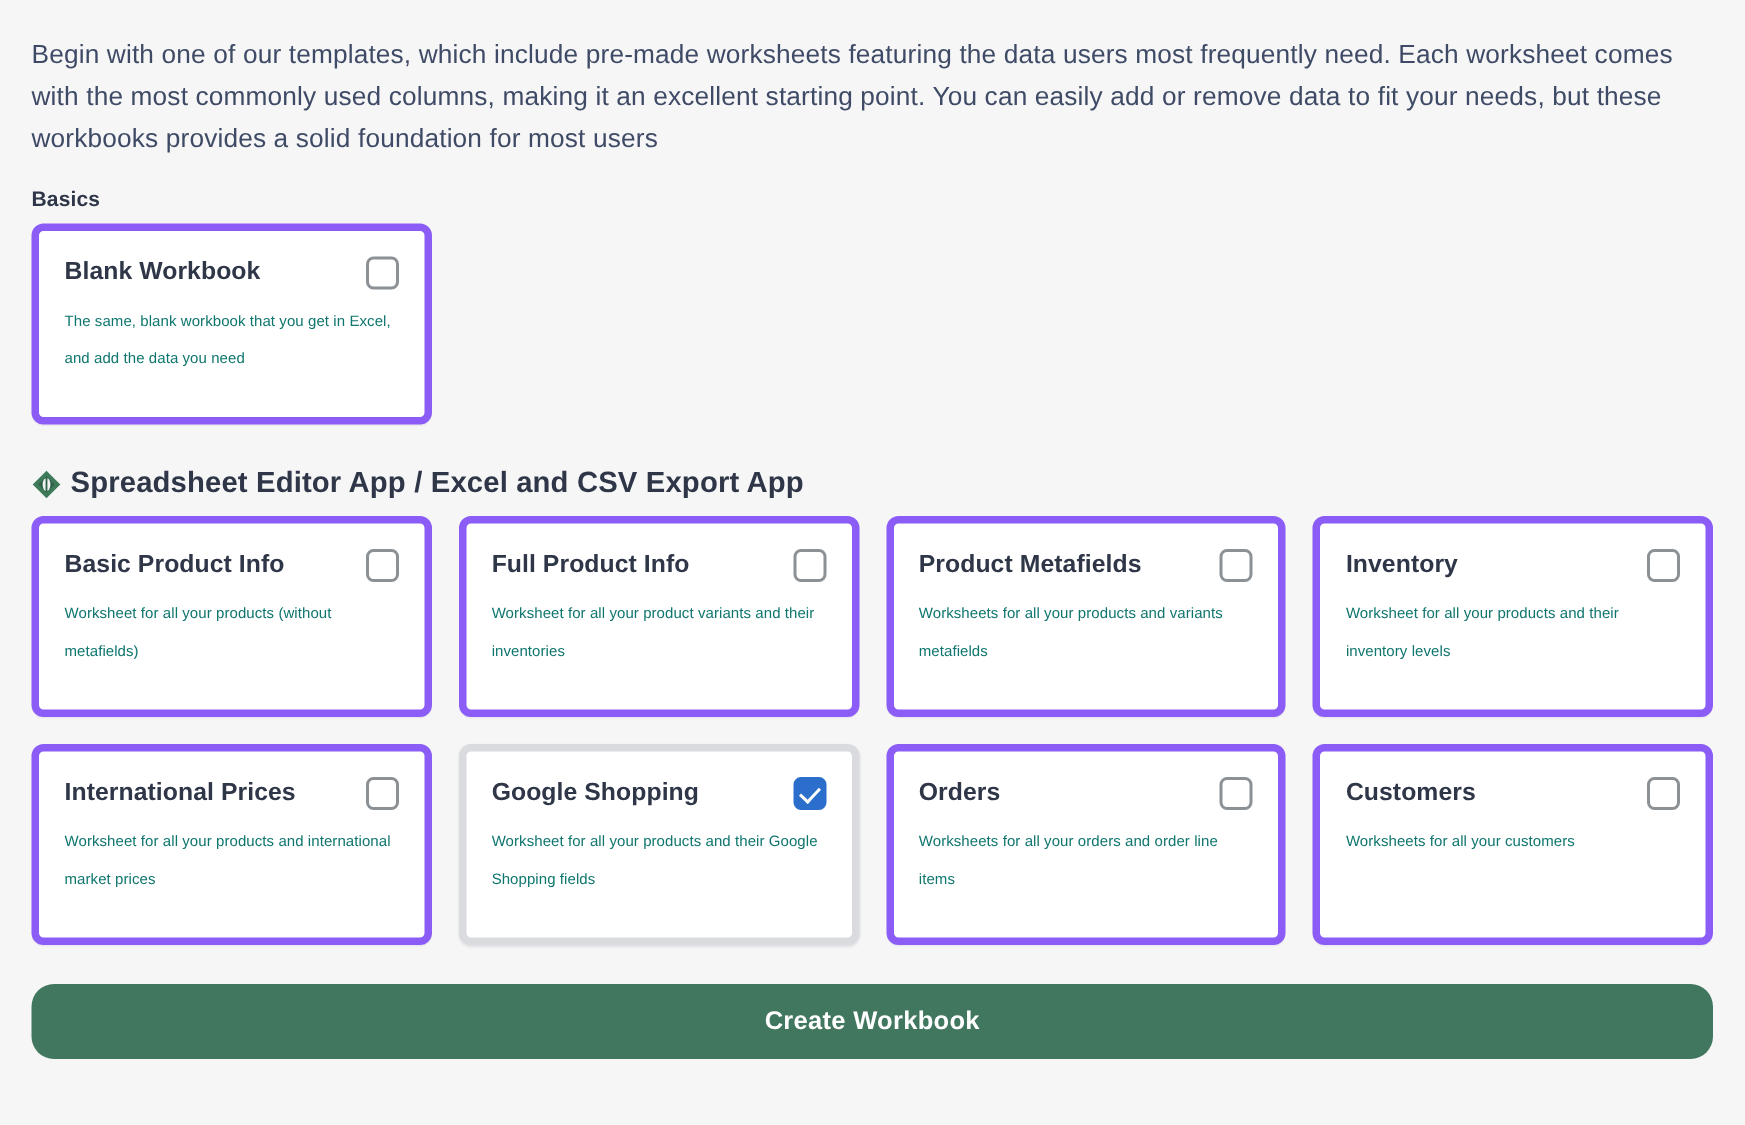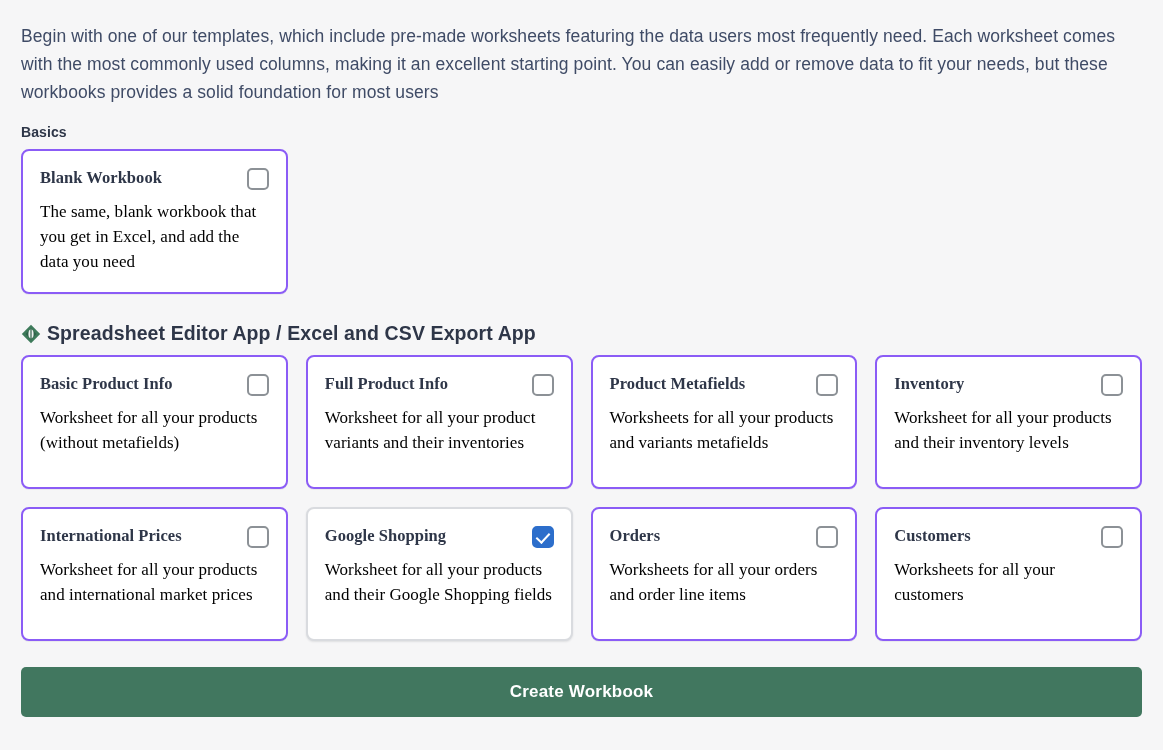--- a/index.html
+++ b/index.html
@@ -60,26 +60,25 @@
     display: grid;
     grid-template-columns: repeat(4, 1fr);
     gap: 18px;
     padding: 0 7px;
   }
 
   .grid-row { margin-bottom: 18px; }
 
   .card {
     background: #ffffff;
-    border: 2px solid #8b5cf6;
+    border: 5px solid #8b5cf6;
     border-radius: 8px;
     padding: 16px 17px 18px 17px;
     min-height: 134px;
     box-shadow: 0 1px 0 rgba(22,29,37,0.05);
-    font-family: Liberation Serif, serif;
   }
   .card.selected {
     border-color: #d9dbdf;
     box-shadow: 0 1px 2px rgba(22,29,37,0.10);
   }
   .card-head {
     display: flex;
     align-items: flex-start;
     justify-content: space-between;
     gap: 10px;
@@ -112,44 +111,44 @@
     left: 5.5px;
     top: 2px;
     width: 6px;
     height: 11px;
     border: solid #ffffff;
     border-width: 0 2.6px 2.6px 0;
     transform: rotate(43deg);
   }
   .card-desc {
     margin-top: 9px;
-    font-size: 17px;
+    font-size: 10px;
     line-height: 25px;
-    color: #000000;
+    color: #0f766e;
     letter-spacing: 0.05px;
   }
 
   
   .blank-row {
     display: grid;
     grid-template-columns: repeat(4, 1fr);
     gap: 18px;
     padding: 0 7px;
   }
   .blank-card { min-height: 134px; }
 
   
   .footer {
     padding: 26px 7px 0 7px;
   }
   .create-button {
     display: block;
     width: 100%;
     border: none;
-    border-radius: 5px;
+    border-radius: 15px;
     background: #41775f;
     color: #ffffff;
     font-family: "Liberation Sans", sans-serif;
     font-size: 17px;
     font-weight: bold;
     letter-spacing: 0.2px;
     padding: 15px 10px;
     cursor: pointer;
     text-align: center;
   }

